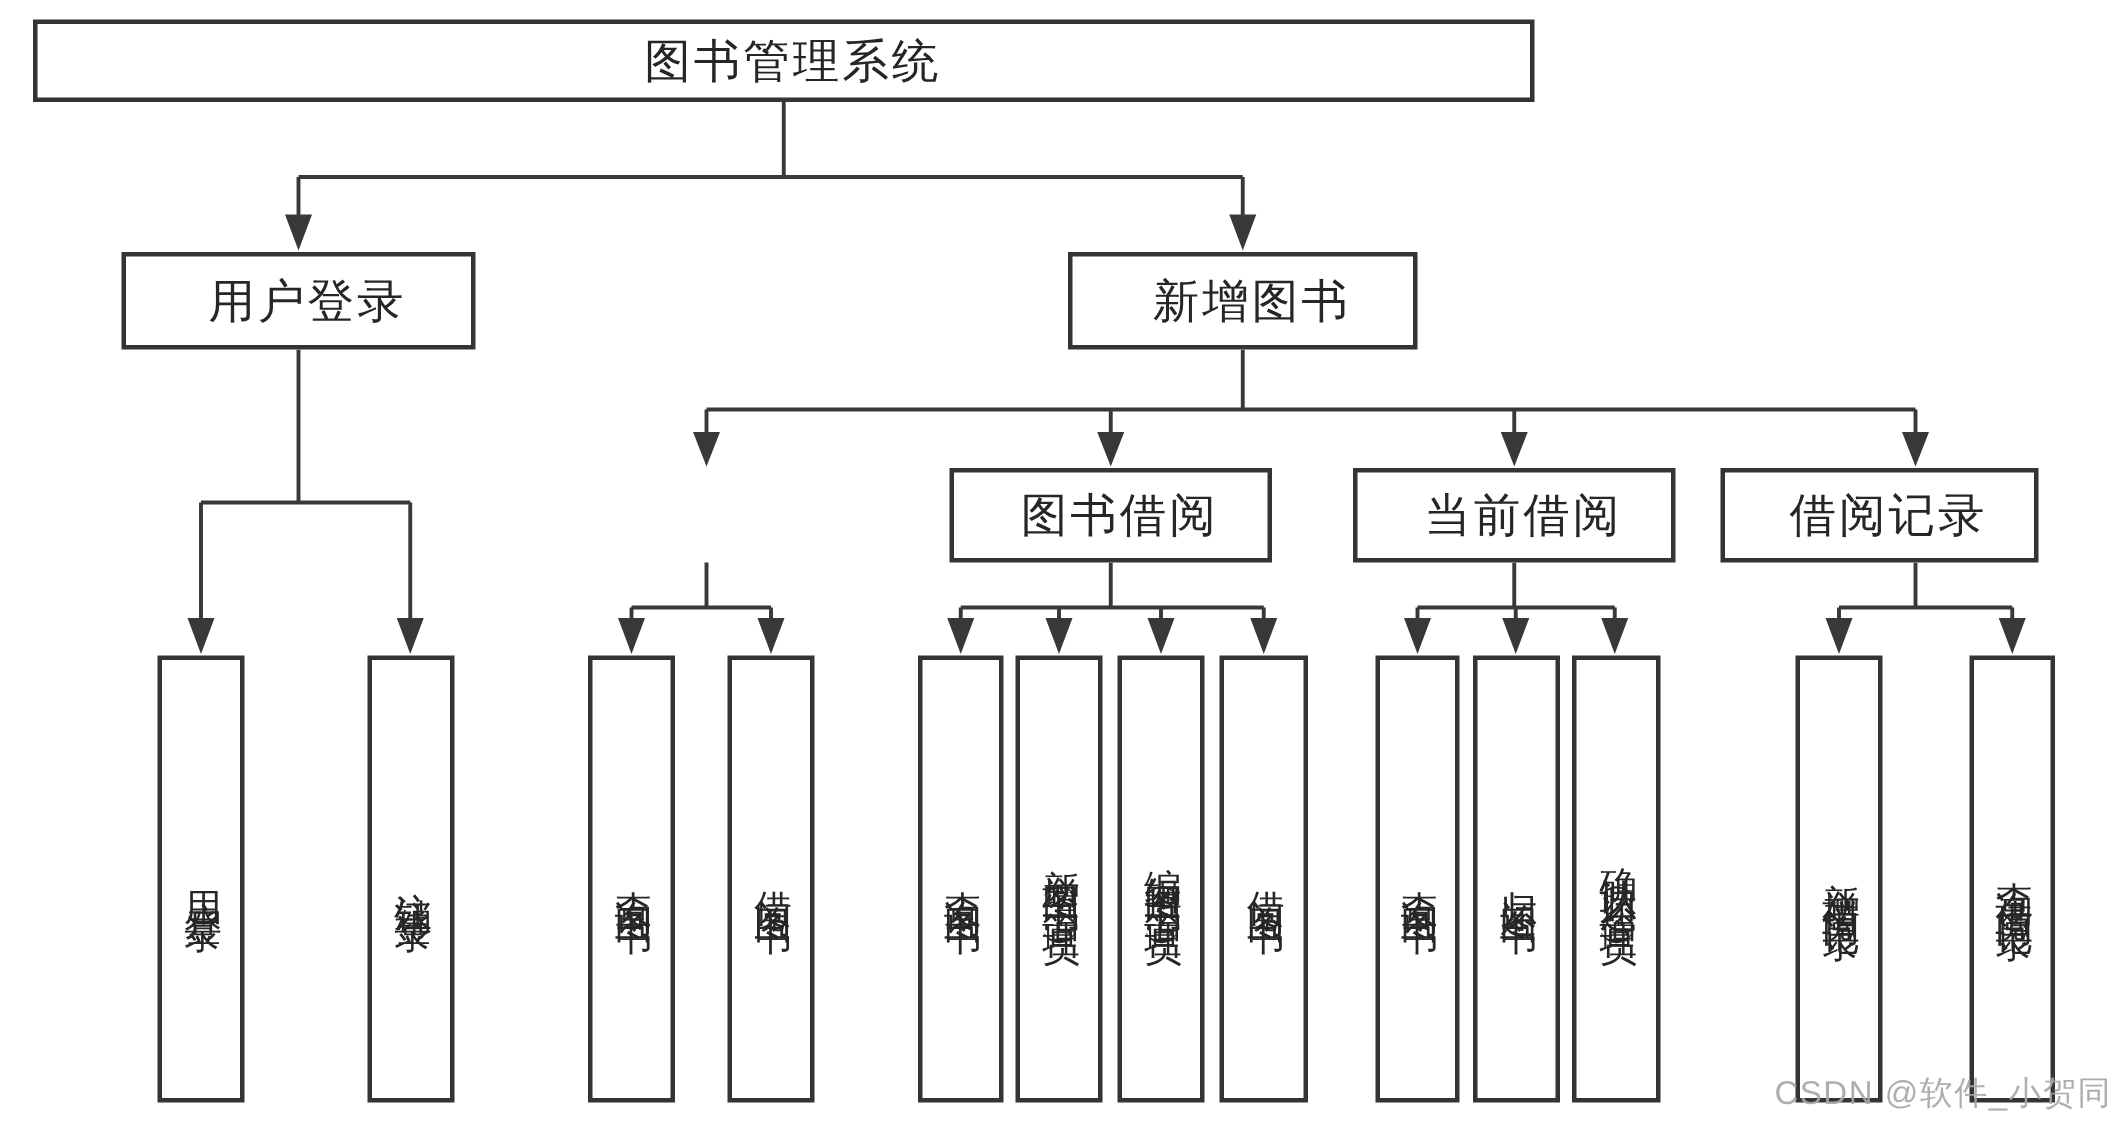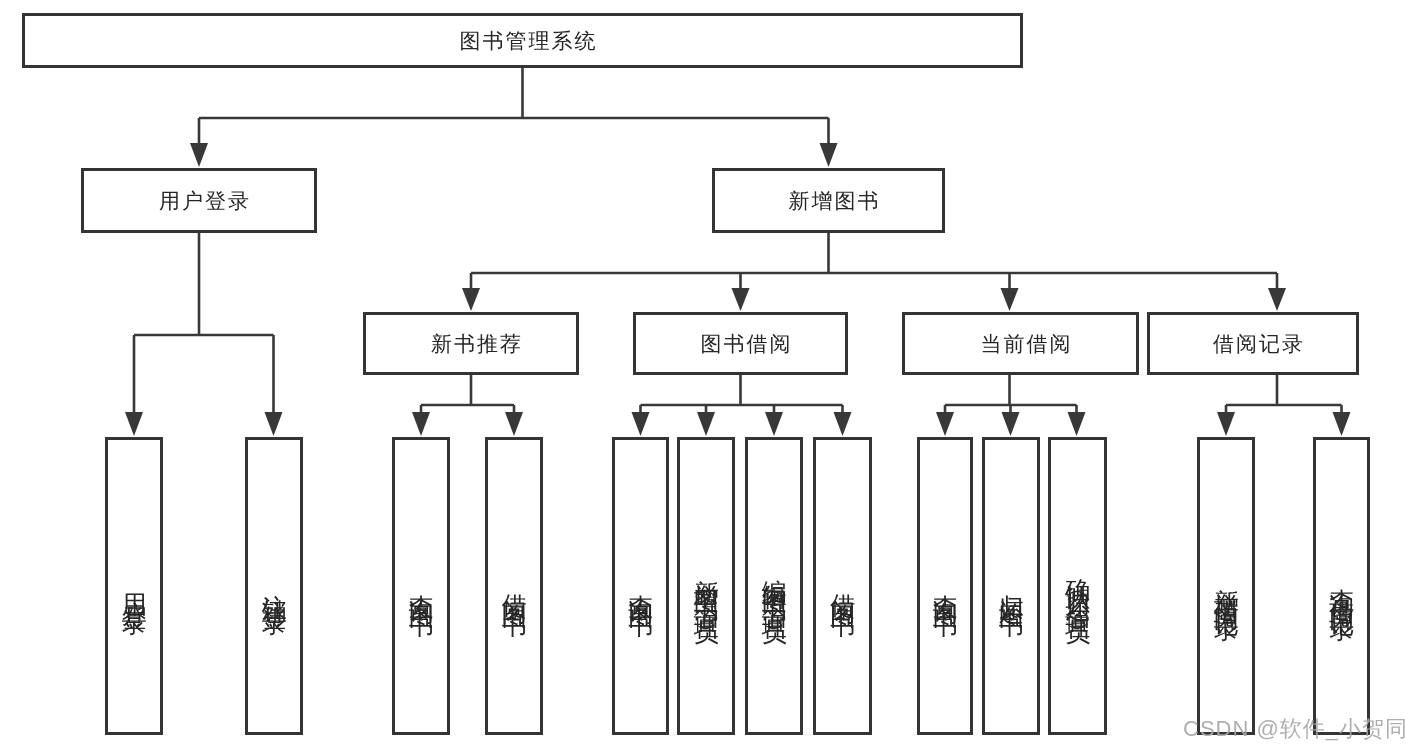--- a/index.html
+++ b/index.html
@@ -4,21 +4,21 @@
 <style>
   html,body{margin:0;padding:0;background:#ffffff;}
   #canvas{
     position:relative;width:1405px;height:747px;background:#ffffff;
     font-family:"Liberation Sans",sans-serif;overflow:hidden;
   }
   #wires{position:absolute;left:0;top:0;width:1405px;height:747px;}
   .hnode{
     position:absolute;box-sizing:border-box;background:#ffffff;
     border:3px solid #343434;display:flex;align-items:center;justify-content:center;
-    font-size:21px;color:#262626;letter-spacing:2px;white-space:nowrap;padding-left:12px;
+    font-size:31px;color:#262626;letter-spacing:2px;white-space:nowrap;padding-left:12px;
   }
   .vnode{
     position:absolute;box-sizing:border-box;background:#ffffff;
     border:3px solid #343434;display:flex;align-items:center;justify-content:center;
     color:#262626;
   }
   .vnode span{
     writing-mode:vertical-rl;text-orientation:mixed;
     font-size:25px;letter-spacing:6px;line-height:1.1;white-space:nowrap;
   }
@@ -99,23 +99,22 @@
       <polygon points="1226,436 1217,412 1235,412"></polygon>
       <polygon points="1341.5,436 1332.5,412 1350.5,412"></polygon>
     </g>
   </svg>
 
   <div class="hnode" style="left:22px;top:13px;width:1001px;height:55px;">图书管理系统</div>
 
   <div class="hnode" style="left:81px;top:168px;width:236px;height:65px;">用户登录</div>
   <div class="hnode" style="left:712px;top:168px;width:233px;height:65px;">新增图书</div>
 
-  <div class="hnode" style="left:363px;top:312px;width:216px;height:63px;">新书推荐</div>
   <div class="hnode" style="left:633px;top:312px;width:215px;height:63px;">图书借阅</div>
-  <div class="hnode" style="left:902px;top:312px;width:237px;height:63px;">当前借阅</div>
+  <div class="hnode" style="left:902px;top:312px;width:215px;height:63px;">当前借阅</div>
   <div class="hnode" style="left:1147px;top:312px;width:212px;height:63px;">借阅记录</div>
 
   <div class="vnode" style="left:105px;top:437px;width:58px;height:298px;">
     <span>用户登录</span>
   </div>
   <div class="vnode" style="left:245px;top:437px;width:58px;height:298px;">
     <span>注销登录</span>
   </div>
 
   <div class="vnode" style="left:392px;top:437px;width:58px;height:298px;">

